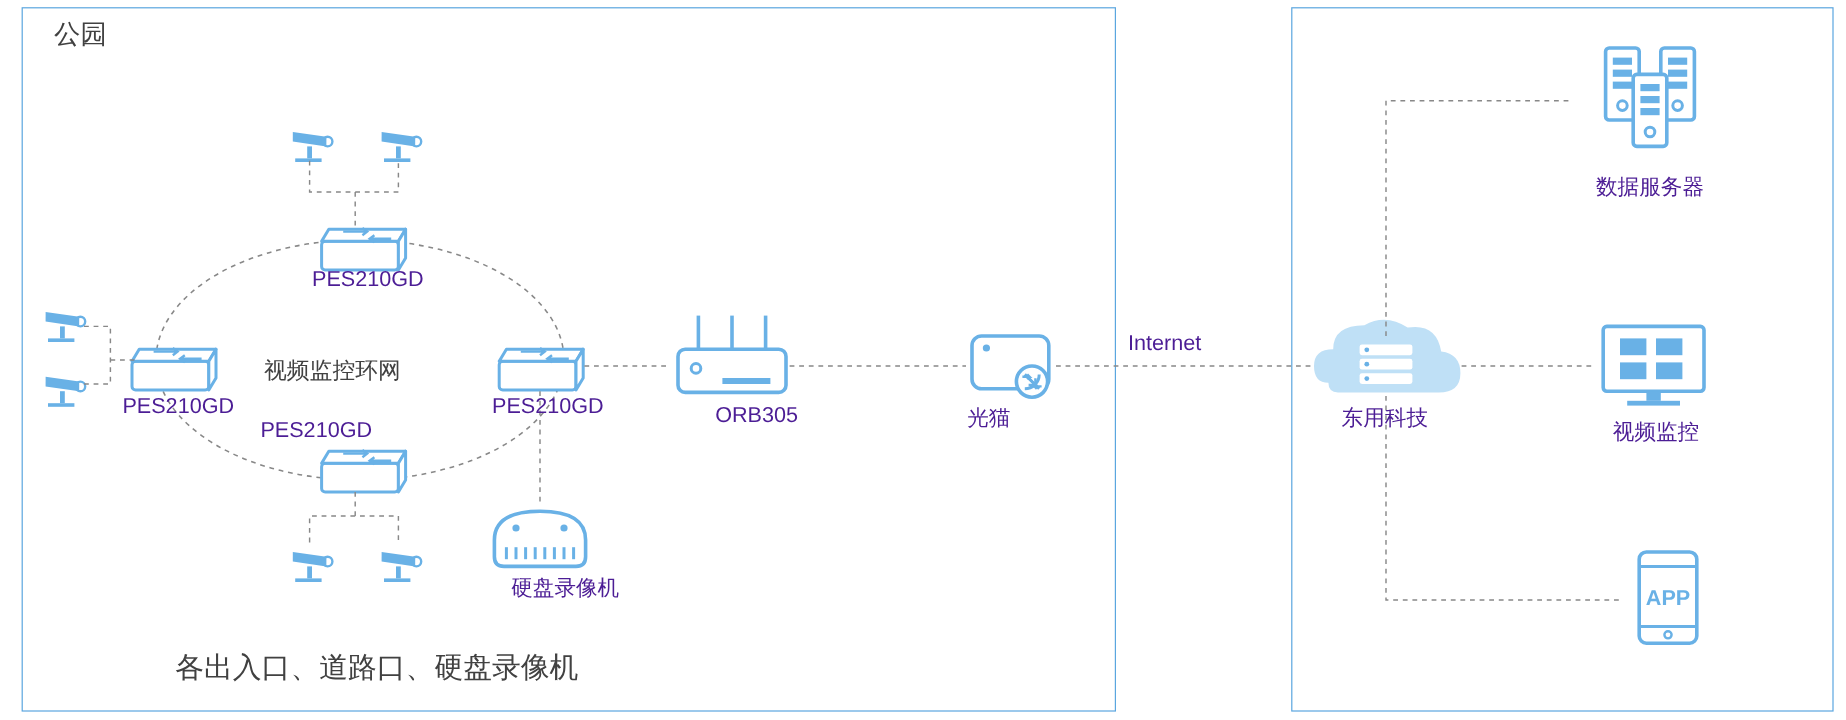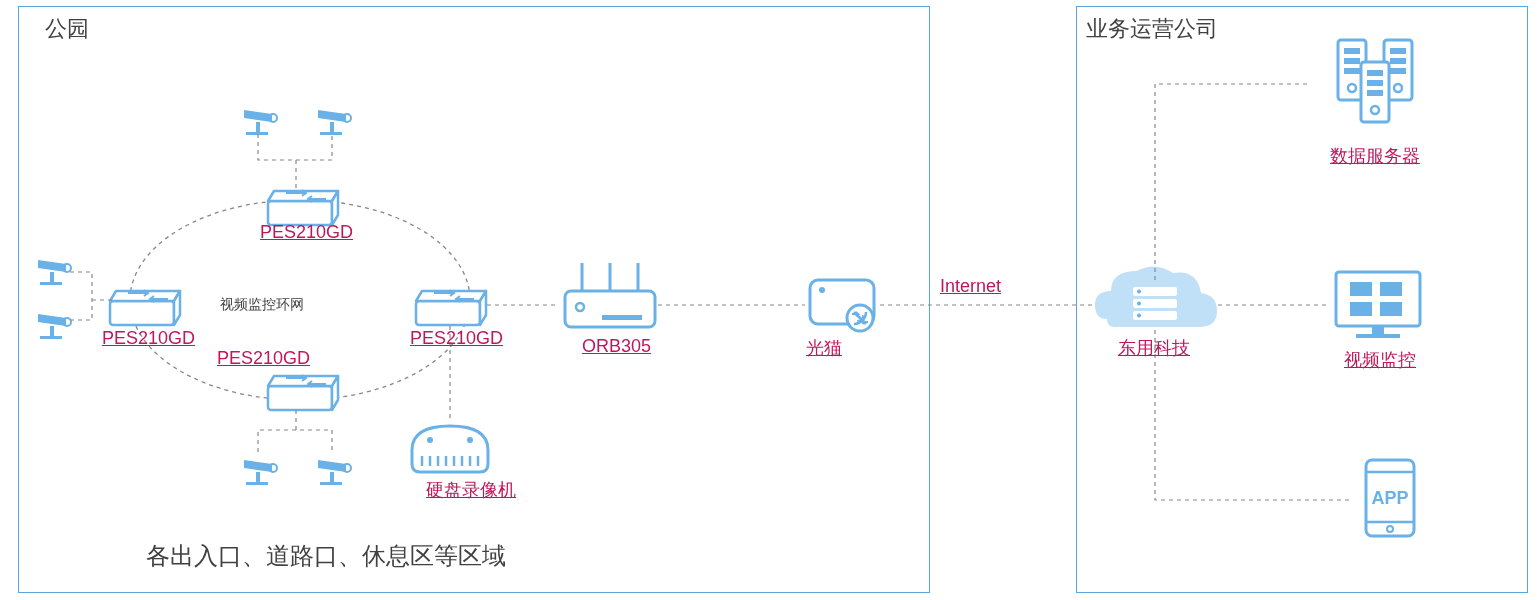--- a/index.html
+++ b/index.html
@@ -19,22 +19,21 @@
     background: #fff;
   }
   .label {
     position: absolute;
     color: #414141;
     font-size: 22px;
     white-space: nowrap;
   }
   .small {
     font-size: 18px;
-    color: #be185d;
-    text-decoration: underline;
+    color: #4c1d95;
   }
   .watermark {
     position: absolute;
     right: 15px;
     bottom: 6px;
     font-size: 26px;
     color: rgba(255,255,255,.9);
     text-shadow: 0 0 6px rgba(0,0,0,.55), 0 0 2px rgba(0,0,0,.7);
     font-weight: 500;
     letter-spacing: 1px;
@@ -43,21 +42,20 @@
 </style>
 </head>
 <body>
 
 <div class="canvas">
 
   <div class="box" style="left:18px; top:6px; width:910px; height:585px;"></div>
   <div class="label" style="left:28px; top:14px;margin-left:17px;">公园</div>
 
   <div class="box" style="left:1076px; top:6px; width:450px; height:585px;"></div>
-  <div class="label" style="left:1086px; top:14px;">业务运营公司</div>
 
   <svg width="1538" height="600">
     <defs>
 
       <g id="switch">
         <rect x="-32" y="-4" width="64" height="24" rx="3" fill="#fff" stroke="#69b1e6" stroke-width="2.5"></rect>
         <path d="M-32 -4 L-26 -14 L38 -14 L32 -4 Z" fill="#fff" stroke="#69b1e6" stroke-width="2.5" stroke-linejoin="round"></path>
         <path d="M32 -4 L38 -14 L38 10 L32 20 Z" fill="#fff" stroke="#69b1e6" stroke-width="2.5" stroke-linejoin="round"></path>
 
         <path d="M-14 -12 L6 -12 M2 -15 L6 -12 L2 -9" stroke="#69b1e6" stroke-width="2" fill="none"></path>
@@ -188,27 +186,27 @@
     <use href="#monitor" x="1378" y="302"></use>
 
     <use href="#phone" x="1390" y="498"></use>
   </svg>
 
   <div class="label small" style="left:260px; top:222px;">PES210GD</div>
   <div class="label small" style="left:102px; top:328px;">PES210GD</div>
   <div class="label small" style="left:410px; top:328px;">PES210GD</div>
   <div class="label small" style="left:217px; top:348px;">PES210GD</div>
 
-  <div class="label" style="left:220px; top:296px; font-size:14px;">视频监控环网</div>
-
-  <div class="label small" style="left:582px; top:336px;">ORB305</div>
+  <div class="label" style="left:220px; top:296px; font-size:19px;">视频监控环网</div>
+
+  <div class="label small" style="left:596px; top:336px;">ORB305</div>
   <div class="label small" style="left:806px; top:336px;">光猫</div>
   <div class="label small" style="left:426px; top:478px;">硬盘录像机</div>
 
   <div class="label small" style="left:940px; top:276px;">Internet</div>
   <div class="label small" style="left:1118px; top:336px;">东用科技</div>
 
   <div class="label small" style="left:1330px; top:144px;">数据服务器</div>
   <div class="label small" style="left:1344px; top:348px;text-align:right;">视频监控</div>
 
-  <div class="label" style="left:146px; top:540px; font-size:24px;">各出入口、道路口、休息区等区域</div>
+  <div class="label" style="left:146px; top:540px; font-size:24px;">各出入口、道路口、硬盘录像机</div>
 
 </div>
 
 </body></html>

